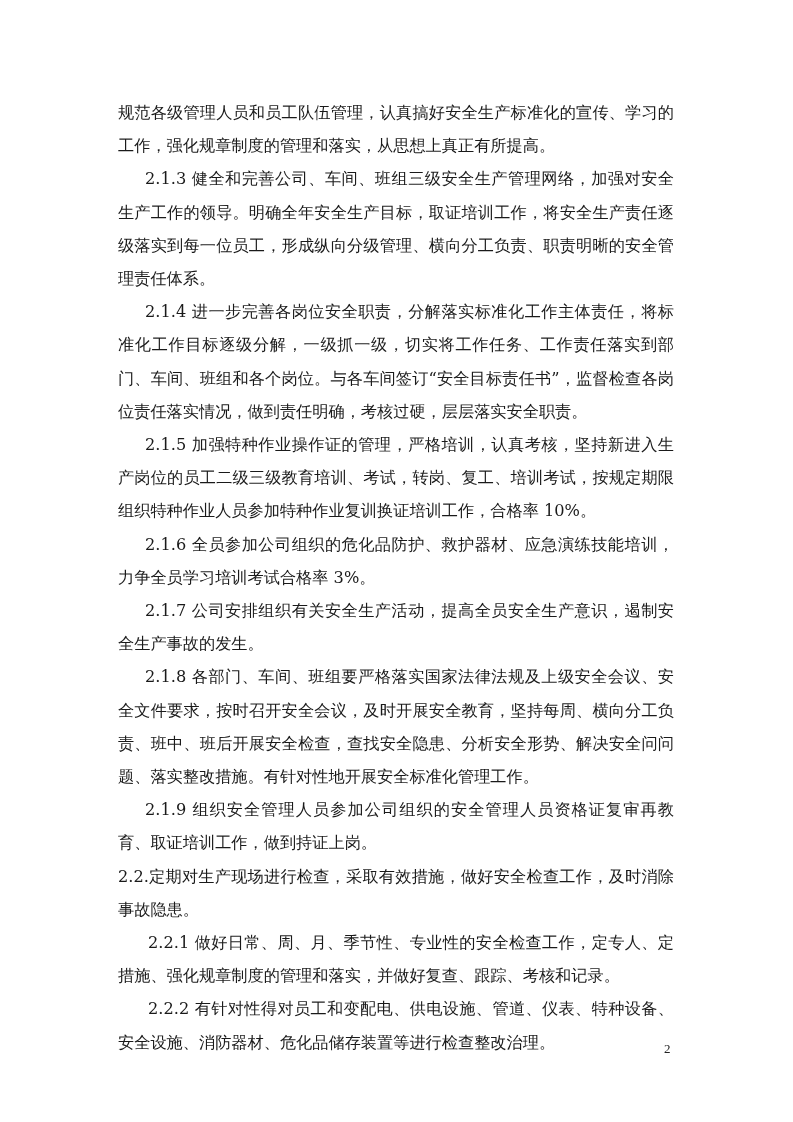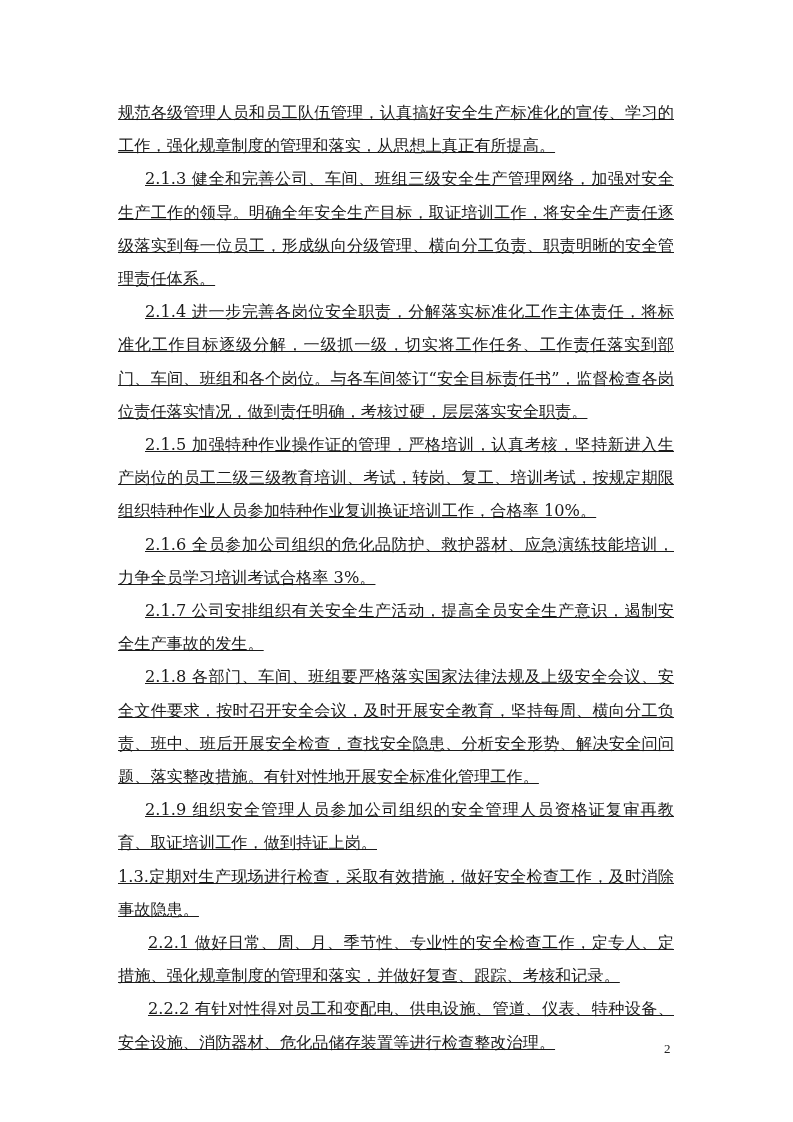--- a/index.html
+++ b/index.html
@@ -7,39 +7,39 @@
   .page {
     position: absolute; left: 0; top: 0; width: 793px; height: 1122px;
     background: #ffffff;
   }
   .content {
     position: absolute; left: 118px; top: 96px; width: 556px;
     font-family: "DejaVu Serif", "Liberation Serif", serif;
     font-size: 16.2px; line-height: 33.2px; color: #1a1a1a;
     text-align: justify; text-justify: inter-character;
   }
-  .para { margin: 0; text-indent: 0; text-decoration: underline; }
+  .para { margin: 0; text-indent: 0; }
   .para.indent { text-indent: 27px; }
   .para.indent2 { text-indent: 30px; }
   .page-number {
     position: absolute; left: 664px; top: 1041px;
     font-family: "Liberation Serif", serif; font-size: 13px; color: #222;
   }
 </style>
 </head>
 <body>
 
 <div class="page">
   <div class="content">
     <p class="para">规范各级管理人员和员工队伍管理，认真搞好安全生产标准化的宣传、学习的工作，强化规章制度的管理和落实，从思想上真正有所提高。</p>
     <p class="para indent">2.1.3 健全和完善公司、车间、班组三级安全生产管理网络，加强对安全生产工作的领导。明确全年安全生产目标，取证培训工作，将安全生产责任逐级落实到每一位员工，形成纵向分级管理、横向分工负责、职责明晰的安全管理责任体系。</p>
     <p class="para indent">2.1.4 进一步完善各岗位安全职责，分解落实标准化工作主体责任，将标准化工作目标逐级分解，一级抓一级，切实将工作任务、工作责任落实到部门、车间、班组和各个岗位。与各车间签订“安全目标责任书”，监督检查各岗位责任落实情况，做到责任明确，考核过硬，层层落实安全职责。</p>
     <p class="para indent">2.1.5 加强特种作业操作证的管理，严格培训，认真考核，坚持新进入生产岗位的员工二级三级教育培训、考试，转岗、复工、培训考试，按规定期限组织特种作业人员参加特种作业复训换证培训工作，合格率 10%。</p>
     <p class="para indent">2.1.6 全员参加公司组织的危化品防护、救护器材、应急演练技能培训，力争全员学习培训考试合格率 3%。</p>
     <p class="para indent">2.1.7  公司安排组织有关安全生产活动，提高全员安全生产意识，遏制安全生产事故的发生。</p>
     <p class="para indent">2.1.8 各部门、车间、班组要严格落实国家法律法规及上级安全会议、安全文件要求，按时召开安全会议，及时开展安全教育，坚持每周、横向分工负责、班中、班后开展安全检查，查找安全隐患、分析安全形势、解决安全问问题、落实整改措施。有针对性地开展安全标准化管理工作。</p>
     <p class="para indent">2.1.9 组织安全管理人员参加公司组织的安全管理人员资格证复审再教育、取证培训工作，做到持证上岗。</p>
-    <p class="para">1.3.定期对生产现场进行检查，采取有效措施，做好安全检查工作，及时消除事故隐患。</p>
+    <p class="para">2.2.定期对生产现场进行检查，采取有效措施，做好安全检查工作，及时消除事故隐患。</p>
     <p class="para indent2">2.2.1 做好日常、周、月、季节性、专业性的安全检查工作，定专人、定措施、强化规章制度的管理和落实，并做好复查、跟踪、考核和记录。</p>
     <p class="para indent2">2.2.2 有针对性得对员工和变配电、供电设施、管道、仪表、特种设备、安全设施、消防器材、危化品储存装置等进行检查整改治理。</p>
   </div>
   <div class="page-number">2</div>
 </div>
 
 </body></html>

